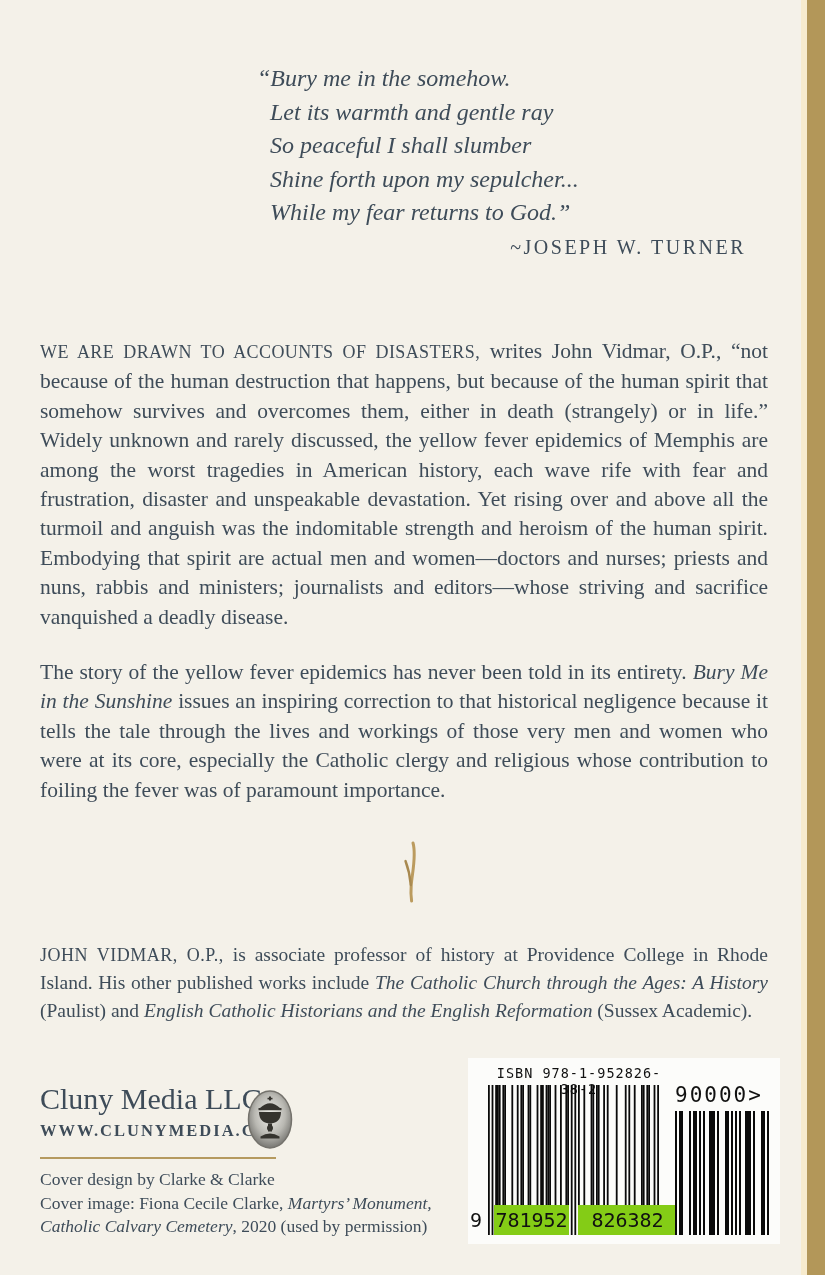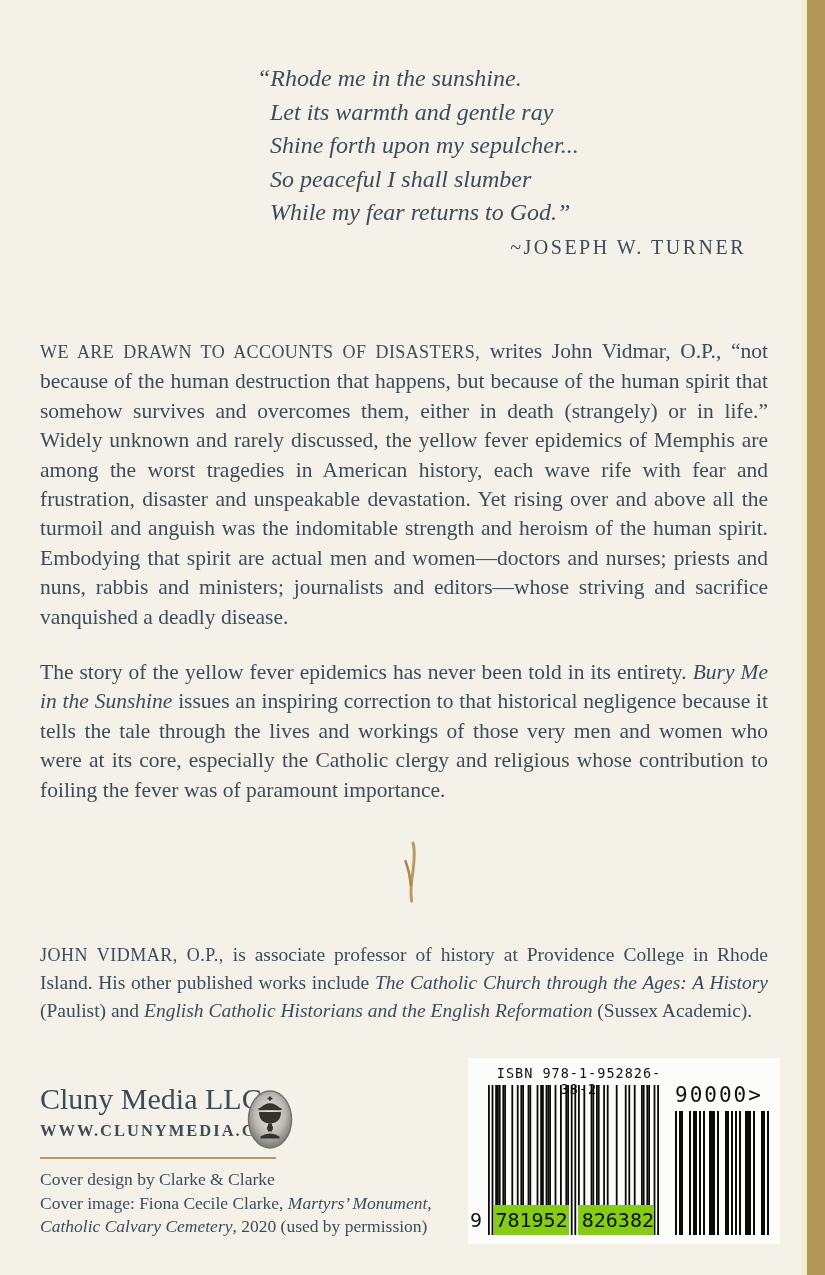--- a/index.html
+++ b/index.html
@@ -58,39 +58,39 @@
   .isbn {
     position: absolute; left: 16px; top: 7px; width: 190px; text-align: center;
     font-family: "DejaVu Sans Mono", monospace; font-size: 13.5px; letter-spacing: 1px; color: #111;
   }
   #bars-main { position: absolute; left: 20px; top: 27px; line-height: 0; }
   #bars-addon { position: absolute; left: 207px; top: 53px; line-height: 0; }
   .digit { position: absolute; top: 147px; height: 30px; font-family: "DejaVu Sans Mono", monospace;
            font-size: 20px; line-height: 30px; color: #111; background: #84cc16; }
   #d0 { left: 2px; background: transparent; }
   #d1 { left: 26px; width: 75px; text-align: center; }
-  #d2 { left: 110px; width: 76px; text-align: right; }
+  #d2 { left: 110px; width: 99px; text-align: center; }
   .addon-text {
     position: absolute; left: 207px; top: 25px; width: 94px; text-align: left;
     font-family: "DejaVu Sans Mono", monospace; font-size: 21px; letter-spacing: 2px; color: #111;
   }
 </style>
 </head>
 <body>
 
 <div class="cover">
 
   <div class="stripe-pale"></div>
   <div class="stripe-gold"></div>
 
   <div class="quote">
-    <div>“Rhode me in the sunshine.</div>
+    <div>“Bury me in the somehow.</div>
     <div class="q-cont">Let its warmth and gentle ray</div>
+    <div class="q-cont">So peaceful I shall slumber</div>
     <div class="q-cont">Shine forth upon my sepulcher...</div>
-    <div class="q-cont">So peaceful I shall slumber</div>
     <div class="q-cont">While my fear returns to God.”</div>
   </div>
   <div class="attrib">~JOSEPH W. TURNER</div>
 
   <p class="syn" id="para1"><span class="lead-caps">WE ARE DRAWN TO ACCOUNTS OF DISASTERS,</span><span> writes John Vidmar, O.P., “not because of the human destruction that happens, but because of the human spirit that somehow survives and overcomes them, either in death (strangely) or in life.” Widely unknown and rarely discussed, the yellow fever epidemics of Memphis are among the worst tragedies in American history, each wave rife with fear and frustration, disaster and unspeakable devastation. Yet rising over and above all the turmoil and anguish was the indomitable strength and heroism of the human spirit. Embodying that spirit are actual men and women—doctors and nurses; priests and nuns, rabbis and ministers; journalists and editors—whose striving and sacrifice vanquished a deadly disease.</span></p>
 
   <p class="syn" id="para2"><span>The story of the yellow fever epidemics has never been told in its entirety. </span><span class="it">Bury Me in the Sunshine</span><span> issues an inspiring correction to that historical negligence because it tells the tale through the lives and workings of those very men and women who were at its core, especially the Catholic clergy and religious whose contribution to foiling the fever was of paramount importance.</span></p>
 
   <div class="ornament">
     <svg width="22" height="62" viewBox="0 0 22 62" xmlns="http://www.w3.org/2000/svg">

